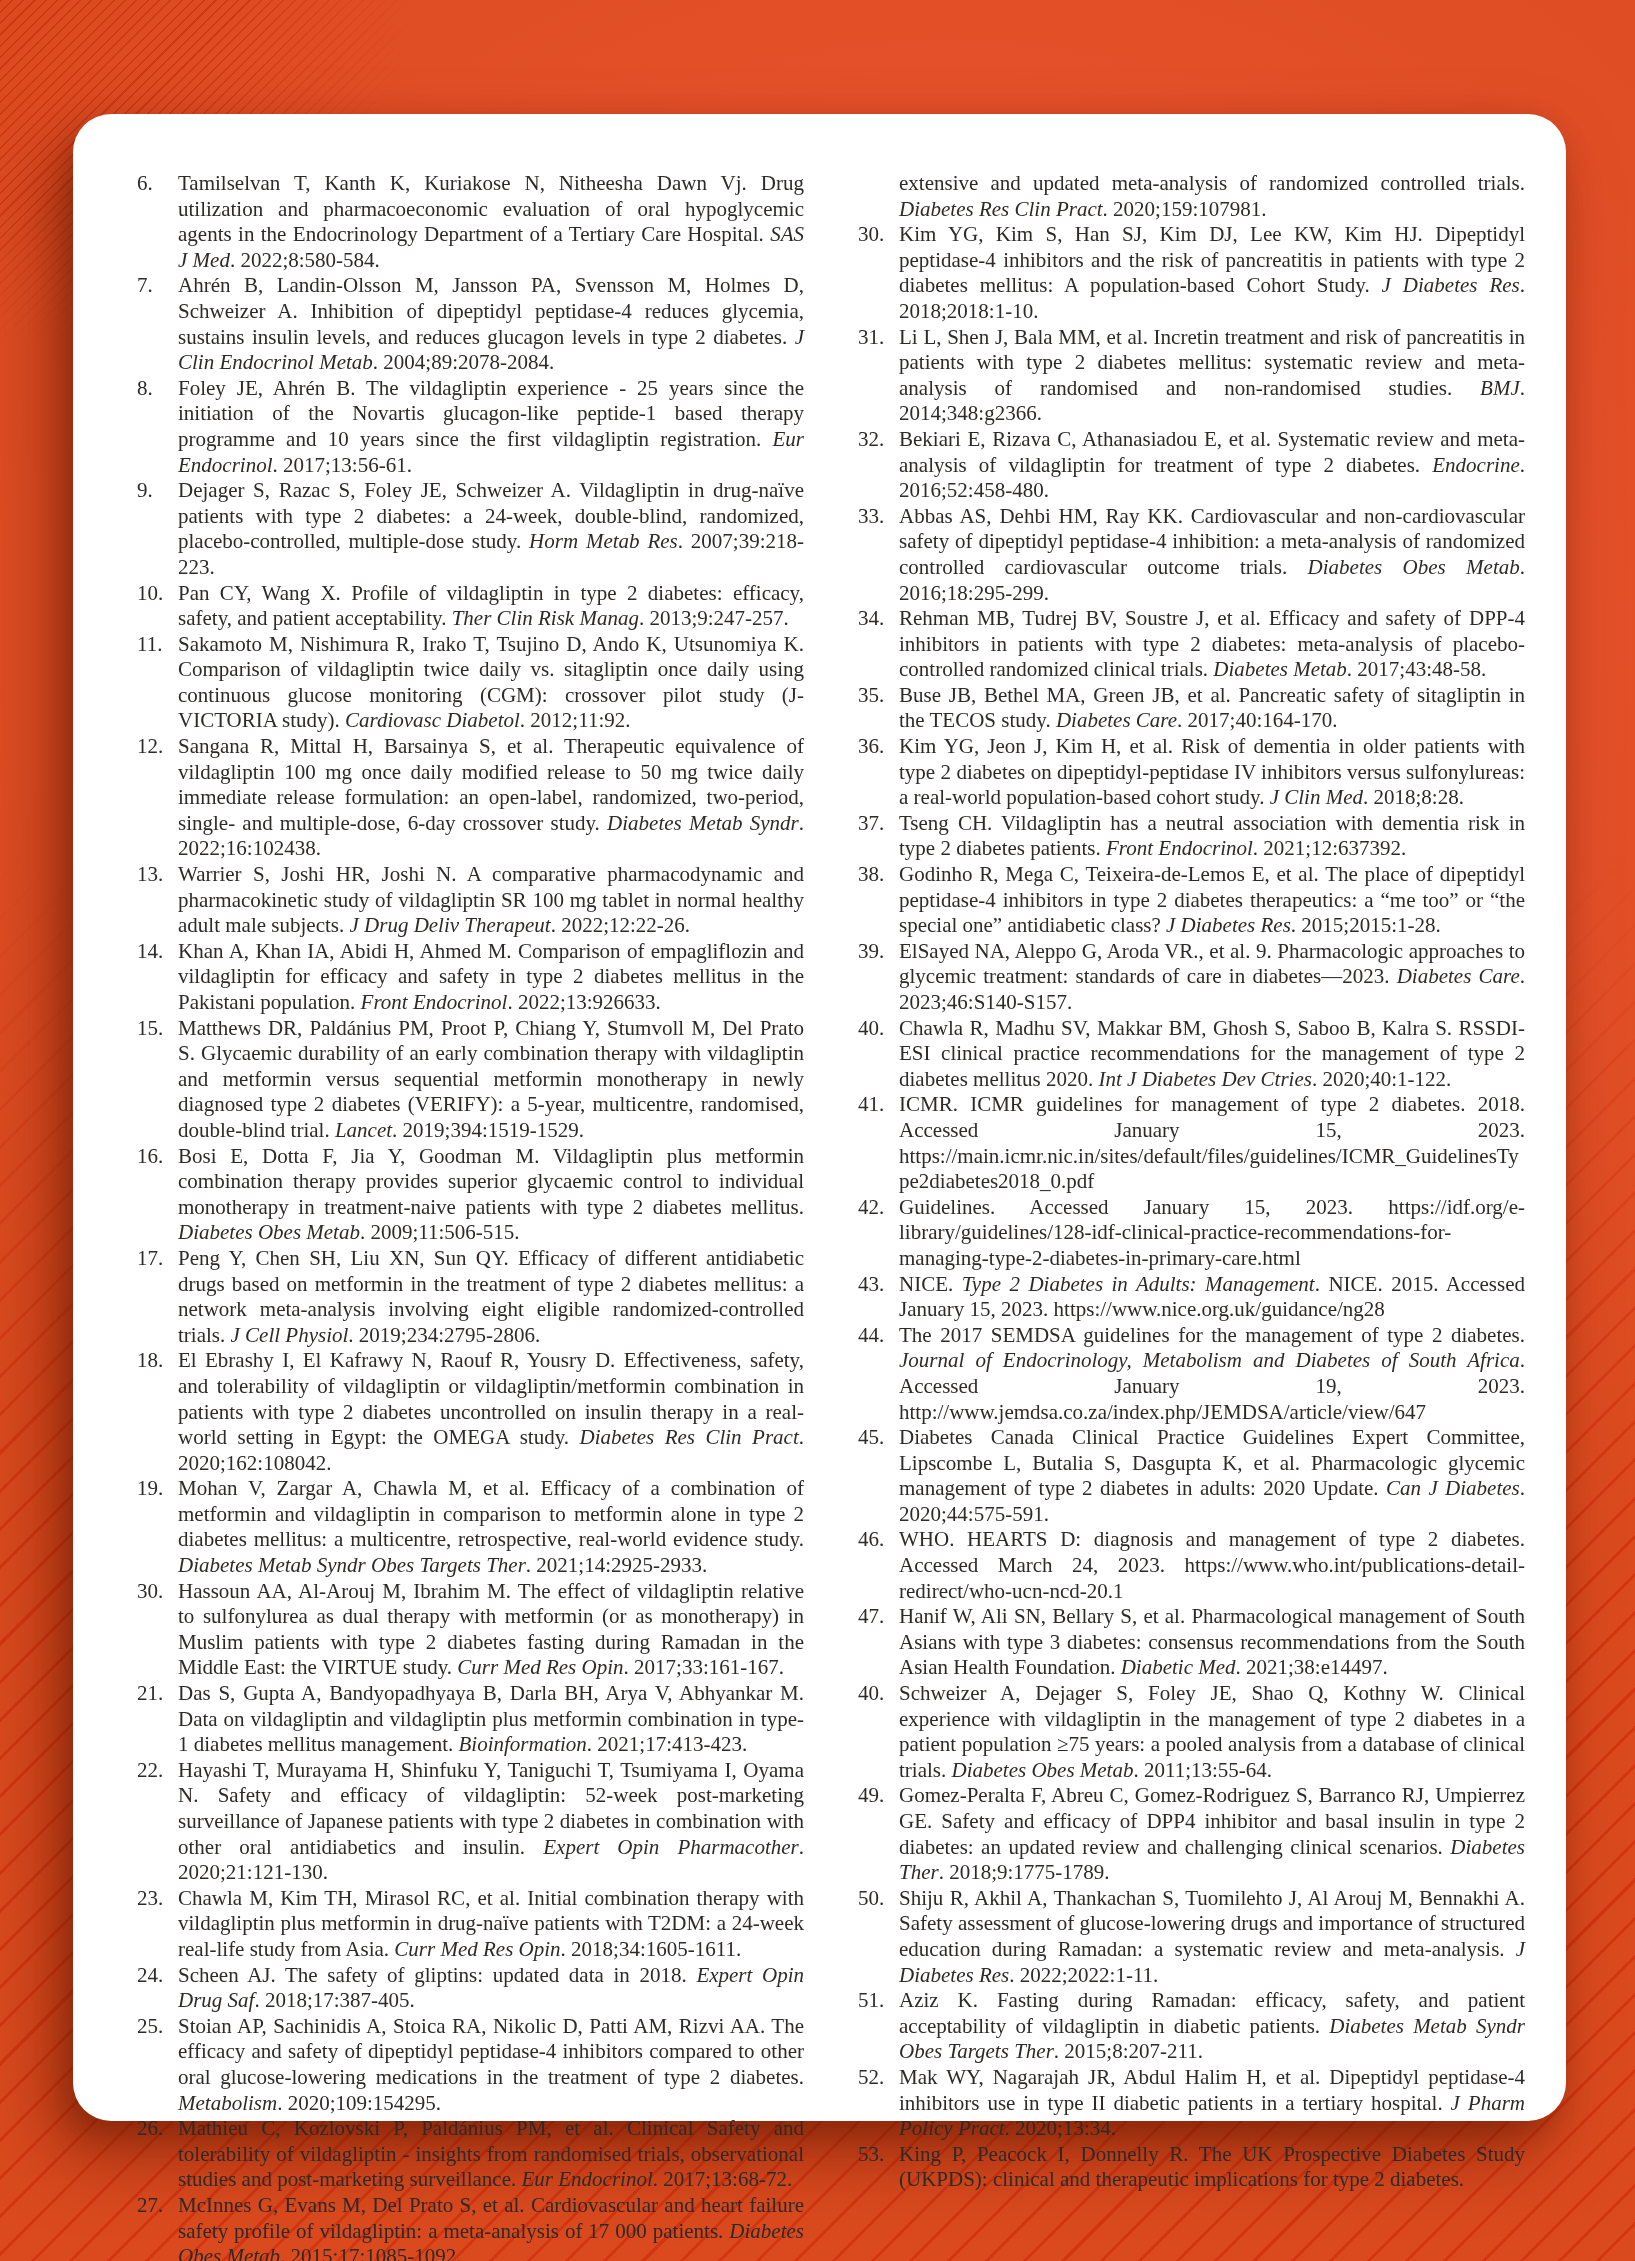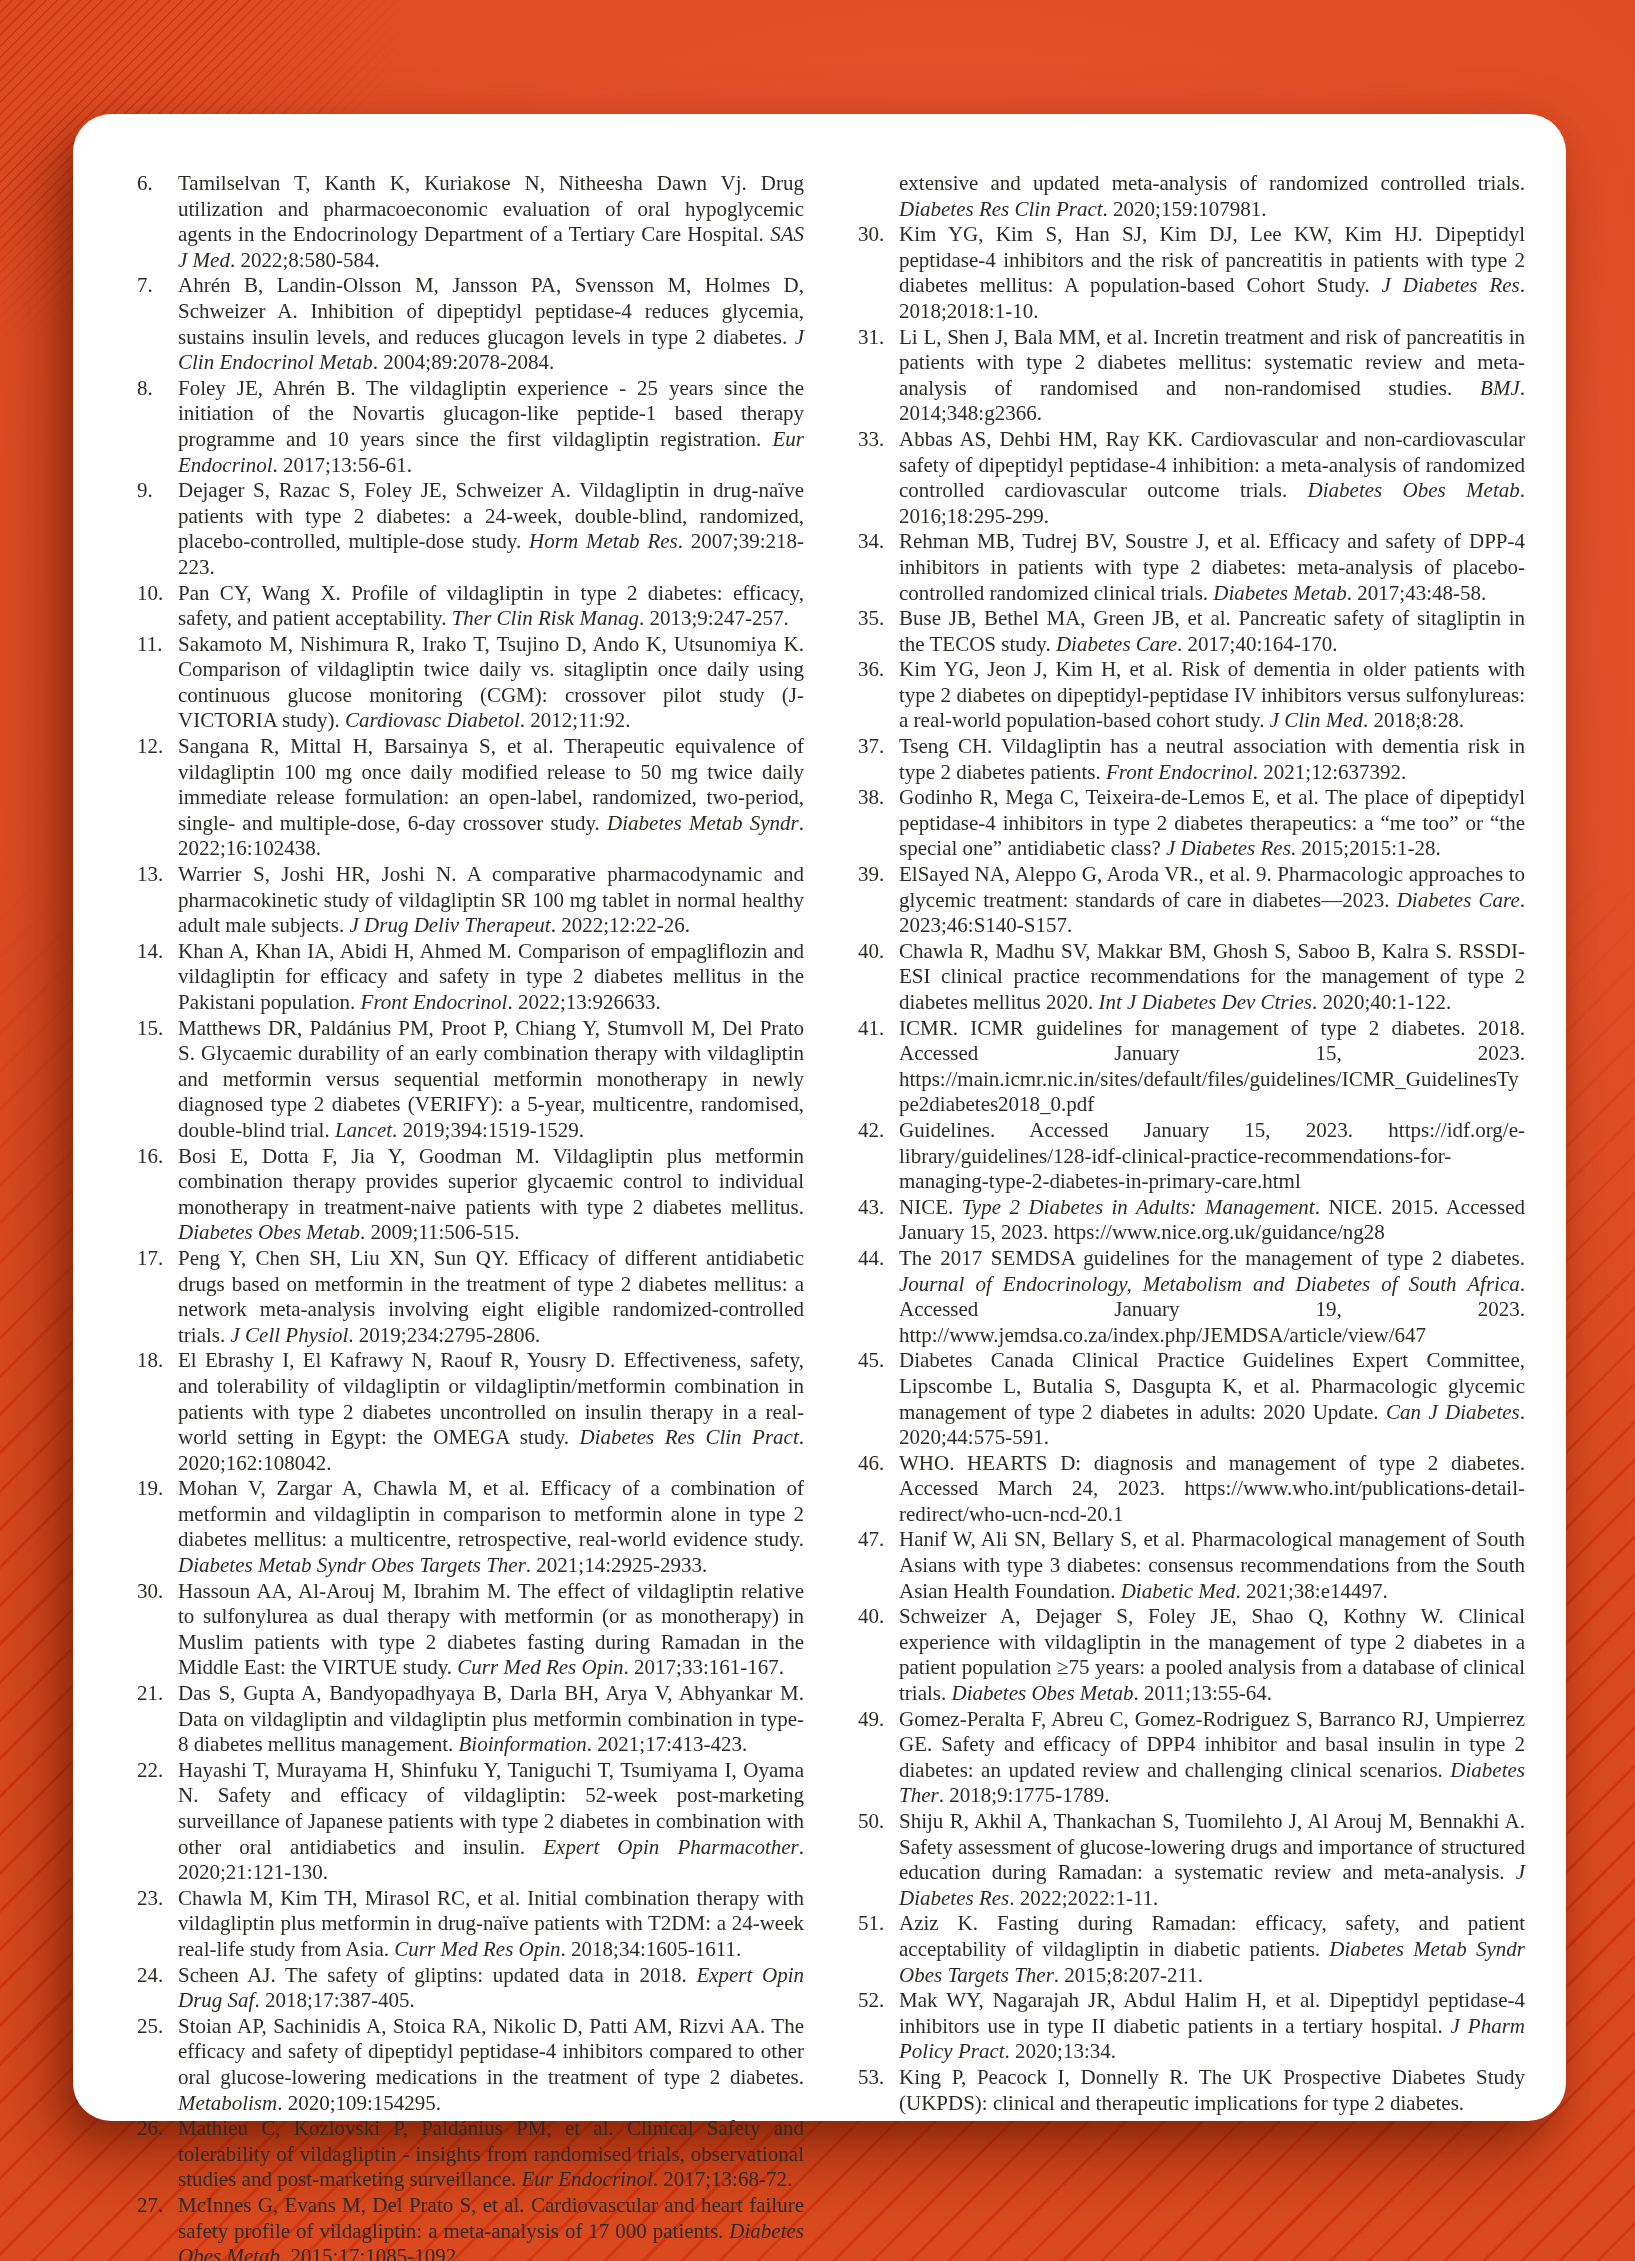--- a/index.html
+++ b/index.html
@@ -61,32 +61,33 @@
         <div class="ref"><span class="num">11.</span><span class="body"><span>Sakamoto M, Nishimura R, Irako T, Tsujino D, Ando K, Utsunomiya K. Comparison of vildagliptin twice daily vs. sitagliptin once daily using continuous glucose monitoring (CGM): crossover pilot study (J-VICTORIA study). </span><i>Cardiovasc Diabetol</i><span>. 2012;11:92.</span></span></div>
         <div class="ref"><span class="num">12.</span><span class="body"><span>Sangana R, Mittal H, Barsainya S, et al. Therapeutic equivalence of vildagliptin 100 mg once daily modified release to 50 mg twice daily immediate release formulation: an open-label, randomized, two-period, single- and multiple-dose, 6-day crossover study. </span><i>Diabetes Metab Syndr</i><span>. 2022;16:102438.</span></span></div>
         <div class="ref"><span class="num">13.</span><span class="body"><span>Warrier S, Joshi HR, Joshi N. A comparative pharmacodynamic and pharmacokinetic study of vildagliptin SR 100 mg tablet in normal healthy adult male subjects. </span><i>J Drug Deliv Therapeut</i><span>. 2022;12:22-26.</span></span></div>
         <div class="ref"><span class="num">14.</span><span class="body"><span>Khan A, Khan IA, Abidi H, Ahmed M. Comparison of empagliflozin and vildagliptin for efficacy and safety in type 2 diabetes mellitus in the Pakistani population. </span><i>Front Endocrinol</i><span>. 2022;13:926633.</span></span></div>
         <div class="ref"><span class="num">15.</span><span class="body"><span>Matthews DR, Paldánius PM, Proot P, Chiang Y, Stumvoll M, Del Prato S. Glycaemic durability of an early combination therapy with vildagliptin and metformin versus sequential metformin monotherapy in newly diagnosed type 2 diabetes (VERIFY): a 5-year, multicentre, randomised, double-blind trial. </span><i>Lancet</i><span>. 2019;394:1519-1529.</span></span></div>
         <div class="ref"><span class="num">16.</span><span class="body"><span>Bosi E, Dotta F, Jia Y, Goodman M. Vildagliptin plus metformin combination therapy provides superior glycaemic control to individual monotherapy in treatment-naive patients with type 2 diabetes mellitus. </span><i>Diabetes Obes Metab</i><span>. 2009;11:506-515.</span></span></div>
         <div class="ref"><span class="num">17.</span><span class="body"><span>Peng Y, Chen SH, Liu XN, Sun QY. Efficacy of different antidiabetic drugs based on metformin in the treatment of type 2 diabetes mellitus: a network meta-analysis involving eight eligible randomized-controlled trials. </span><i>J Cell Physiol</i><span>. 2019;234:2795-2806.</span></span></div>
         <div class="ref"><span class="num">18.</span><span class="body"><span>El Ebrashy I, El Kafrawy N, Raouf R, Yousry D. Effectiveness, safety, and tolerability of vildagliptin or vildagliptin/metformin combination in patients with type 2 diabetes uncontrolled on insulin therapy in a real-world setting in Egypt: the OMEGA study. </span><i>Diabetes Res Clin Pract</i><span>. 2020;162:108042.</span></span></div>
         <div class="ref"><span class="num">19.</span><span class="body"><span>Mohan V, Zargar A, Chawla M, et al. Efficacy of a combination of metformin and vildagliptin in comparison to metformin alone in type 2 diabetes mellitus: a multicentre, retrospective, real-world evidence study. </span><i>Diabetes Metab Syndr Obes Targets Ther</i><span>. 2021;14:2925-2933.</span></span></div>
         <div class="ref"><span class="num">30.</span><span class="body"><span>Hassoun AA, Al-Arouj M, Ibrahim M. The effect of vildagliptin relative to sulfonylurea as dual therapy with metformin (or as monotherapy) in Muslim patients with type 2 diabetes fasting during Ramadan in the Middle East: the VIRTUE study. </span><i>Curr Med Res Opin</i><span>. 2017;33:161-167.</span></span></div>
-        <div class="ref"><span class="num">21.</span><span class="body"><span>Das S, Gupta A, Bandyopadhyaya B, Darla BH, Arya V, Abhyankar M. Data on vildagliptin and vildagliptin plus metformin combination in type-8 diabetes mellitus management. </span><i>Bioinformation</i><span>. 2021;17:413-423.</span></span></div>
+        <div class="ref"><span class="num">21.</span><span class="body"><span>Das S, Gupta A, Bandyopadhyaya B, Darla BH, Arya V, Abhyankar M. Data on vildagliptin and vildagliptin plus metformin combination in type-1 diabetes mellitus management. </span><i>Bioinformation</i><span>. 2021;17:413-423.</span></span></div>
         <div class="ref"><span class="num">22.</span><span class="body"><span>Hayashi T, Murayama H, Shinfuku Y, Taniguchi T, Tsumiyama I, Oyama N. Safety and efficacy of vildagliptin: 52-week post-marketing surveillance of Japanese patients with type 2 diabetes in combination with other oral antidiabetics and insulin. </span><i>Expert Opin Pharmacother</i><span>. 2020;21:121-130.</span></span></div>
         <div class="ref"><span class="num">23.</span><span class="body"><span>Chawla M, Kim TH, Mirasol RC, et al. Initial combination therapy with vildagliptin plus metformin in drug-naïve patients with T2DM: a 24-week real-life study from Asia. </span><i>Curr Med Res Opin</i><span>. 2018;34:1605-1611.</span></span></div>
         <div class="ref"><span class="num">24.</span><span class="body"><span>Scheen AJ. The safety of gliptins: updated data in 2018. </span><i>Expert Opin Drug Saf</i><span>. 2018;17:387-405.</span></span></div>
         <div class="ref"><span class="num">25.</span><span class="body"><span>Stoian AP, Sachinidis A, Stoica RA, Nikolic D, Patti AM, Rizvi AA. The efficacy and safety of dipeptidyl peptidase-4 inhibitors compared to other oral glucose-lowering medications in the treatment of type 2 diabetes. </span><i>Metabolism</i><span>. 2020;109:154295.</span></span></div>
         <div class="ref"><span class="num">26.</span><span class="body"><span>Mathieu C, Kozlovski P, Paldánius PM, et al. Clinical Safety and tolerability of vildagliptin - insights from randomised trials, observational studies and post-marketing surveillance. </span><i>Eur Endocrinol</i><span>. 2017;13:68-72.</span></span></div>
         <div class="ref"><span class="num">27.</span><span class="body"><span>McInnes G, Evans M, Del Prato S, et al. Cardiovascular and heart failure safety profile of vildagliptin: a meta-analysis of 17 000 patients. </span><i>Diabetes Obes Metab</i><span>. 2015;17:1085-1092.</span></span></div>
       </div>
     <div class="col">
         <div class="ref"><span class="num"></span><span class="body"><span>extensive and updated meta-analysis of randomized controlled trials. </span><i>Diabetes Res Clin Pract</i><span>. 2020;159:107981.</span></span></div>
         <div class="ref"><span class="num">30.</span><span class="body"><span>Kim YG, Kim S, Han SJ, Kim DJ, Lee KW, Kim HJ. Dipeptidyl peptidase-4 inhibitors and the risk of pancreatitis in patients with type 2 diabetes mellitus: A population-based Cohort Study. </span><i>J Diabetes Res</i><span>. 2018;2018:1-10.</span></span></div>
         <div class="ref"><span class="num">31.</span><span class="body"><span>Li L, Shen J, Bala MM, et al. Incretin treatment and risk of pancreatitis in patients with type 2 diabetes mellitus: systematic review and meta-analysis of randomised and non-randomised studies. </span><i>BMJ</i><span>. 2014;348:g2366.</span></span></div>
+        <div class="ref"><span class="num">32.</span><span class="body"><span>Bekiari E, Rizava C, Athanasiadou E, et al. Systematic review and meta-analysis of vildagliptin for treatment of type 2 diabetes. </span><i>Endocrine</i><span>. 2016;52:458-480.</span></span></div>
         <div class="ref"><span class="num">33.</span><span class="body"><span>Abbas AS, Dehbi HM, Ray KK. Cardiovascular and non-cardiovascular safety of dipeptidyl peptidase-4 inhibition: a meta-analysis of randomized controlled cardiovascular outcome trials. </span><i>Diabetes Obes Metab</i><span>. 2016;18:295-299.</span></span></div>
         <div class="ref"><span class="num">34.</span><span class="body"><span>Rehman MB, Tudrej BV, Soustre J, et al. Efficacy and safety of DPP-4 inhibitors in patients with type 2 diabetes: meta-analysis of placebo-controlled randomized clinical trials. </span><i>Diabetes Metab</i><span>. 2017;43:48-58.</span></span></div>
         <div class="ref"><span class="num">35.</span><span class="body"><span>Buse JB, Bethel MA, Green JB, et al. Pancreatic safety of sitagliptin in the TECOS study. </span><i>Diabetes Care</i><span>. 2017;40:164-170.</span></span></div>
         <div class="ref"><span class="num">36.</span><span class="body"><span>Kim YG, Jeon J, Kim H, et al. Risk of dementia in older patients with type 2 diabetes on dipeptidyl-peptidase IV inhibitors versus sulfonylureas: a real-world population-based cohort study. </span><i>J Clin Med</i><span>. 2018;8:28.</span></span></div>
         <div class="ref"><span class="num">37.</span><span class="body"><span>Tseng CH. Vildagliptin has a neutral association with dementia risk in type 2 diabetes patients. </span><i>Front Endocrinol</i><span>. 2021;12:637392.</span></span></div>
         <div class="ref"><span class="num">38.</span><span class="body"><span>Godinho R, Mega C, Teixeira-de-Lemos E, et al. The place of dipeptidyl peptidase-4 inhibitors in type 2 diabetes therapeutics: a “me too” or “the special one” antidiabetic class? </span><i>J Diabetes Res</i><span>. 2015;2015:1-28.</span></span></div>
         <div class="ref"><span class="num">39.</span><span class="body"><span>ElSayed NA, Aleppo G, Aroda VR., et al. 9. Pharmacologic approaches to glycemic treatment: standards of care in diabetes—2023. </span><i>Diabetes Care</i><span>. 2023;46:S140-S157.</span></span></div>
         <div class="ref"><span class="num">40.</span><span class="body"><span>Chawla R, Madhu SV, Makkar BM, Ghosh S, Saboo B, Kalra S. RSSDI-ESI clinical practice recommendations for the management of type 2 diabetes mellitus 2020. </span><i>Int J Diabetes Dev Ctries</i><span>. 2020;40:1-122.</span></span></div>
         <div class="ref"><span class="num">41.</span><span class="body"><span>ICMR. ICMR guidelines for management of type 2 diabetes. 2018. Accessed January 15, 2023. https://main.icmr.nic.in/sites/default/files/guidelines/ICMR_GuidelinesType2diabetes2018_0.pdf</span></span></div>
         <div class="ref"><span class="num">42.</span><span class="body"><span>Guidelines. Accessed January 15, 2023. https://idf.org/e-library/guidelines/128-idf-clinical-practice-recommendations-for-managing-type-2-diabetes-in-primary-care.html</span></span></div>

